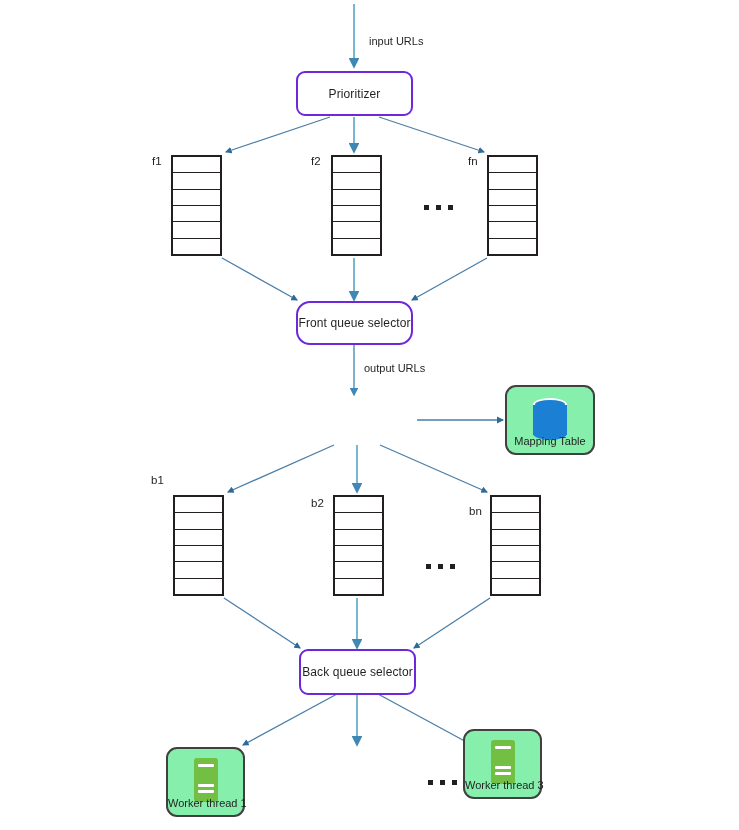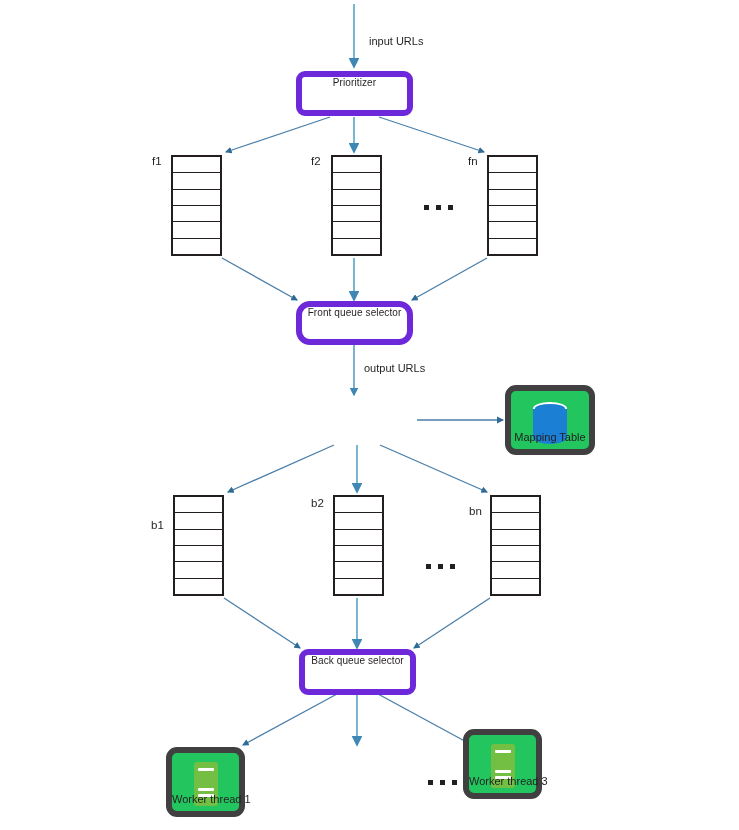--- a/index.html
+++ b/index.html
@@ -1,32 +1,32 @@
 <!DOCTYPE html>
 <html><head>
 <meta charset="utf-8">
 <style>
   html,body{margin:0;padding:0;background:#ffffff;}
   body{width:739px;height:830px;position:relative;font-family:"Liberation Sans",sans-serif;overflow:hidden;}
   #stage{position:absolute;left:0;top:0;width:671px;height:830px;}
   svg.wires{position:absolute;left:0;top:0;width:739px;height:830px;pointer-events:none;}
 
-  .rbox{position:absolute;box-sizing:border-box;border:6px solid #6d28d9;border-radius:9px;background:#fff;
-        display:flex;align-items:flex-start;justify-content:center;color:#231f20;font-size:10px;letter-spacing:.1px;}
+  .rbox{position:absolute;box-sizing:border-box;border:2px solid #6d28d9;border-radius:9px;background:#fff;
+        display:flex;align-items:center;justify-content:center;color:#231f20;font-size:12px;letter-spacing:.1px;}
   .queue{position:absolute;box-sizing:border-box;border:2px solid #231f20;background:#fff;display:flex;flex-direction:column;}
   .queue .cell{flex:1 1 0;border-bottom:1.6px solid #231f20;box-sizing:border-box;}
   .queue .cell:last-child{border-bottom:none;}
   .qlabel{position:absolute;font-size:11.5px;color:#231f20;}
 
   .edgelabel{position:absolute;font-size:11px;color:#231f20;white-space:nowrap;}
 
   .dots{position:absolute;display:flex;gap:7px;align-items:center;}
   .dots i{display:block;width:5px;height:5px;background:#231f20;}
 
-  .node{position:absolute;box-sizing:border-box;border:6px solid #404040;border-radius:11px;background:#22c55e;}
+  .node{position:absolute;box-sizing:border-box;border:2px solid #404040;border-radius:11px;background:#86efac;}
   .node .cap{position:absolute;left:0;right:0;bottom:6px;text-align:center;font-size:11px;color:#231f20;white-space:nowrap;}
 
   .server{position:absolute;left:50%;transform:translateX(-50%);top:9px;width:24px;height:44px;border-radius:3px;background:#72bf44;}
   .server u{position:absolute;left:4px;right:4px;height:3px;background:#fff;display:block;border-radius:1px;}
   .server u.l1{top:6px;} .server u.l2{top:26px;} .server u.l3{top:32px;}
 
   .db{position:absolute;left:50%;transform:translateX(-50%);top:11px;width:34px;height:42px;}
   .db .body{position:absolute;left:0;top:7px;width:34px;height:30px;background:#1b7fd4;}
   .db .top{position:absolute;left:0;top:0;width:34px;height:13px;border-radius:50%;background:#1b7fd4;border:2px solid #ffffff;box-sizing:border-box;}
   .db .bot{position:absolute;left:0;top:29px;width:34px;height:13px;border-radius:50%;background:#1b7fd4;}
@@ -123,21 +123,21 @@
 
   <div class="node" style="left:505px;top:385px;width:90px;height:70px;">
     <div class="db">
       <div class="top"></div>
       <div class="body"></div>
       <div class="bot"></div>
     </div>
     <div class="cap">Mapping Table</div>
   </div>
 
-  <div class="qlabel" style="left:151px;top:519px;">b1</div>
+  <div class="qlabel" style="left:151px;top:474px;">b1</div>
   <div class="queue" style="left:173px;top:495px;width:51px;height:101px;">
     <div class="cell"></div>
     <div class="cell"></div>
     <div class="cell"></div>
     <div class="cell"></div>
     <div class="cell"></div>
     <div class="cell"></div>
   </div>
 
   <div class="qlabel" style="left:311px;top:497px;">b2</div>

